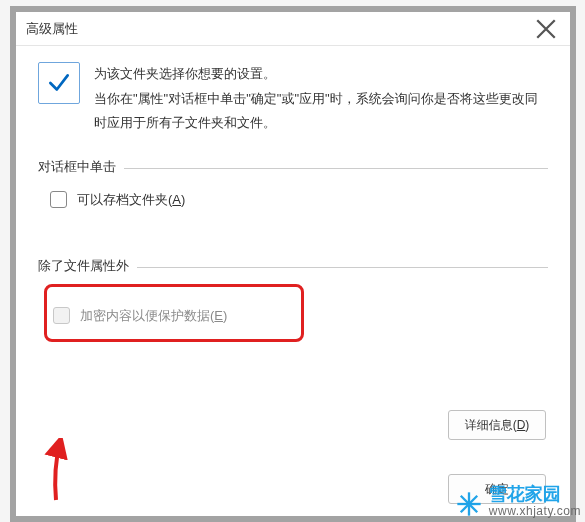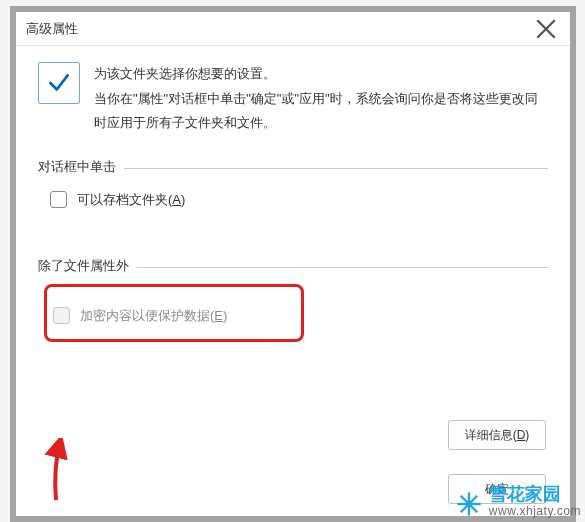--- a/index.html
+++ b/index.html
@@ -111,21 +111,21 @@
     width: 260px;
   }
   .arrow {
     position: absolute;
     left: 44px; top: 438px;
     pointer-events: none;
   }
   .details-row {
     position: absolute;
     right: 24px;
-    top: 408px;
+    top: 398px;
   }
   .btn {
     min-width: 98px;
     height: 30px;
     border: 1px solid #c0c0c0;
     background: #fdfdfd;
     border-radius: 3px;
     font-size: 12px;
     color: #333;
     cursor: pointer;

